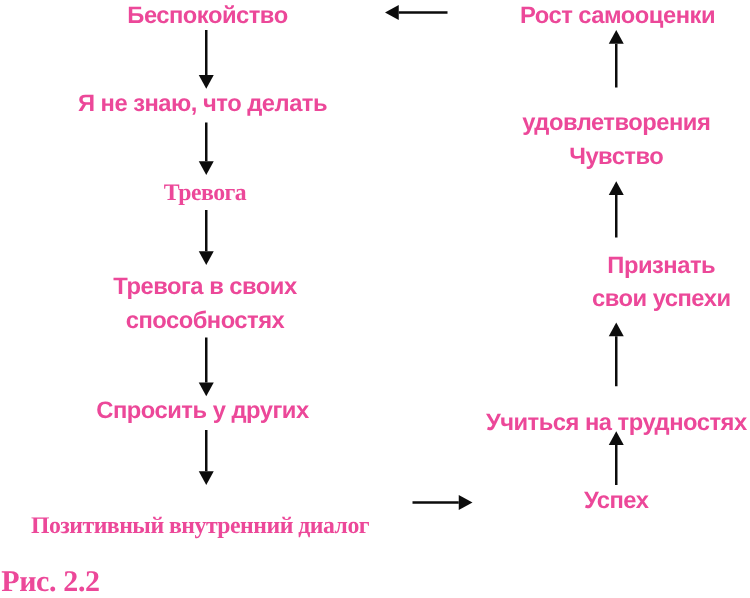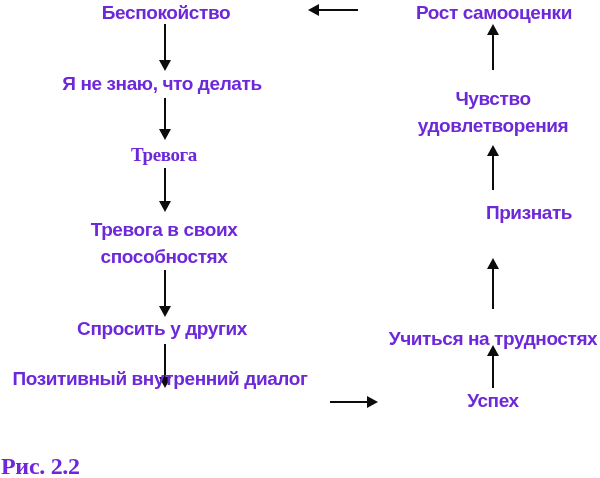--- a/index.html
+++ b/index.html
@@ -6,21 +6,21 @@
     margin: 0;
     padding: 0;
     background: #ffffff;
   }
   .canvas {
     position: relative;
     width: 600px;
     height: 478px;
     background: #ffffff;
     font-family: "Liberation Sans", sans-serif;
-    color: #6d28d9;
+    color: #ec4899;
     overflow: hidden;
   }
   .node {
     position: absolute;
     transform: translateX(-50%);
     font-size: 19px;
     font-weight: 700;
     letter-spacing: -0.4px;
     white-space: nowrap;
     text-align: center;
@@ -119,41 +119,42 @@
     <span class="ln">Тревога в своих</span>
     <span class="ln">способностях</span>
   </div>
 
   <div class="arrow-v down" style="left:165px; top:270px; height:36px;"></div>
 
   <div class="node" style="left:162px; top:318px;">Спросить у других</div>
 
   <div class="arrow-v down" style="left:165px; top:344px; height:33px;"></div>
 
-  <div class="node" style="left:160px; top:368px;">Позитивный внутренний диалог</div>
+  <div class="node" style="left:160px; top:410px;font-family:Liberation Serif, serif;">Позитивный внутренний диалог</div>
 
   <div class="arrow-h right" style="left:330px; top:401px; width:37px;"></div>
 
   <div class="node" style="left:493px; top:390px;">Успех</div>
 
   <div class="arrow-v up" style="left:493px; top:356px; height:32px;"></div>
 
   <div class="node" style="left:493px; top:328px;">Учиться на трудностях</div>
 
   <div class="arrow-v up" style="left:493px; top:269px; height:40px;"></div>
 
   <div class="node two-line" style="left:493px; top:199px;margin-left:36px;">
     <span class="ln">Признать</span>
+    <span class="ln">свои успехи</span>
   </div>
 
   <div class="arrow-v up" style="left:493px; top:156px; height:34px;"></div>
 
   <div class="node two-line" style="left:493px; top:85px;">
+    <span class="ln">удовлетворения</span>
     <span class="ln">Чувство</span>
-    <span class="ln">удовлетворения</span>
   </div>
 
   <div class="arrow-v up" style="left:493px; top:35px; height:35px;"></div>
 
   <div class="node" style="left:494px; top:2px;">Рост самооценки</div>
 
   <div class="arrow-h left" style="left:319px; top:9px; width:39px;"></div>
 
   <div class="caption">Рис. 2.2</div>
 

